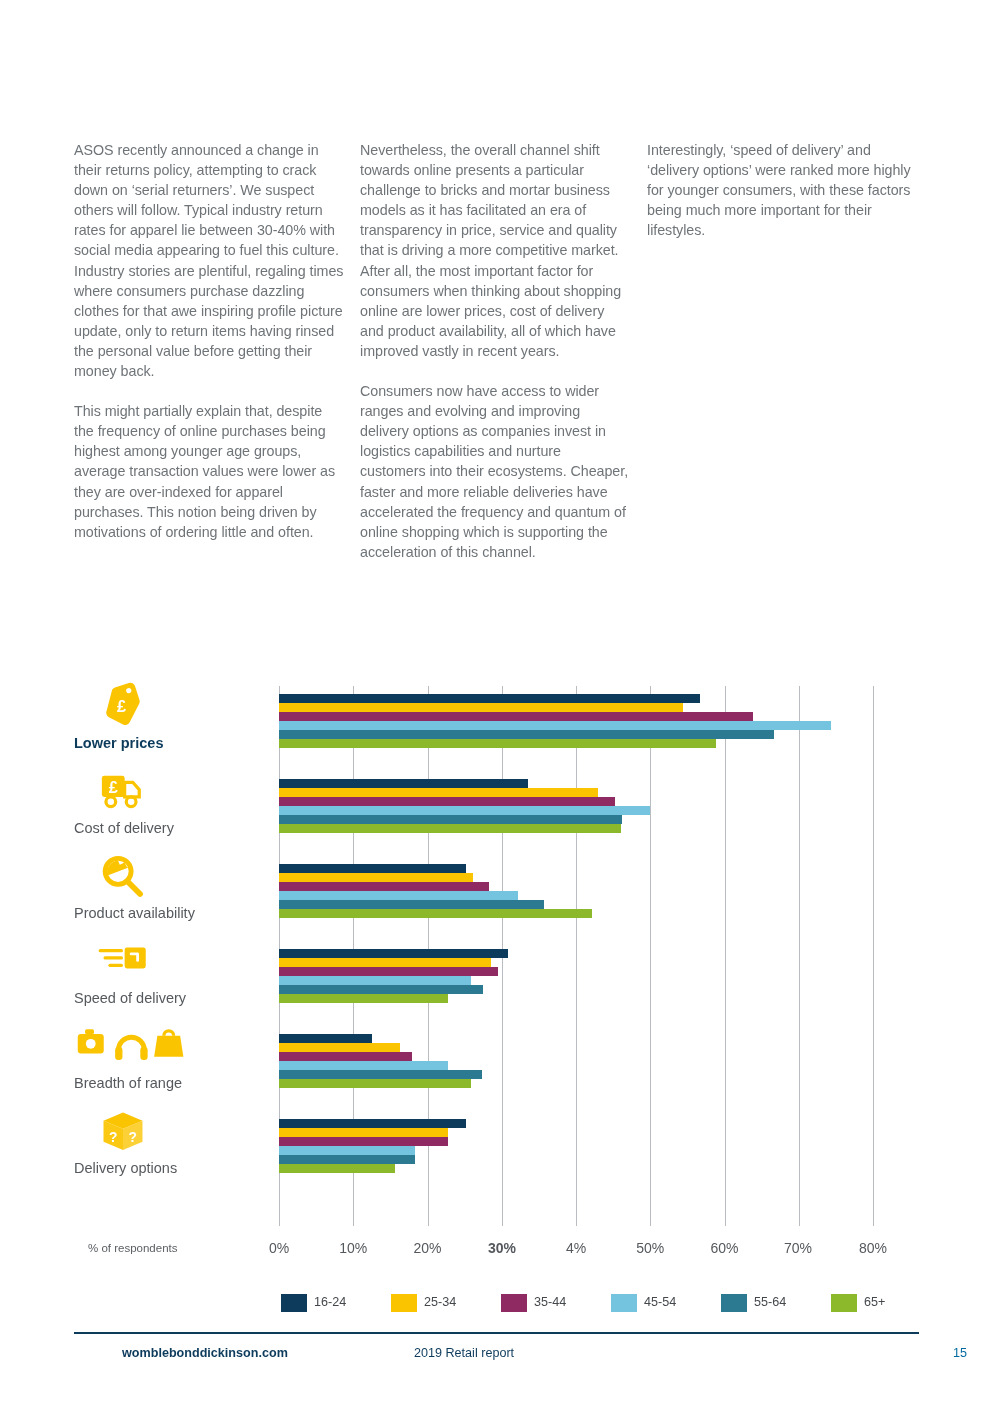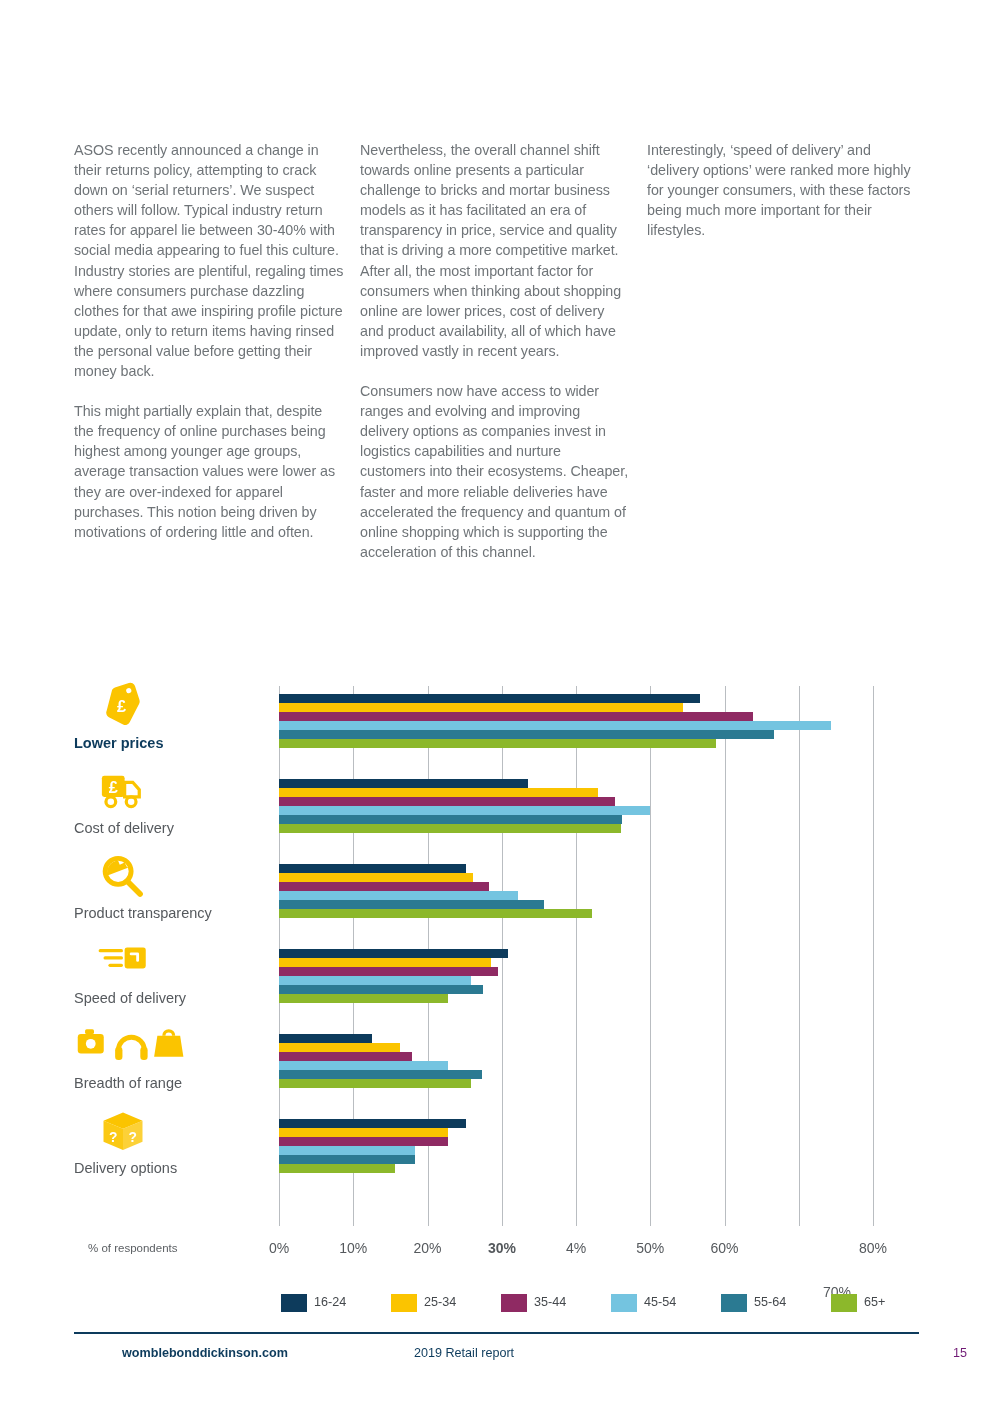--- a/index.html
+++ b/index.html
@@ -96,21 +96,21 @@
   .footer .site {
     position:absolute; left:0; top:0;
     font-size:12.6px; font-weight:bold; color:#0d3b5c;
   }
   .footer .rep {
     position:absolute; left:292px; top:0;
     font-size:12.6px; color:#0d3b5c;
   }
   .footer .pg {
     position:absolute; right:0; top:0;
-    font-size:12.6px; color:#701a75;
+    font-size:12.6px; color:#0369a1;
   }
 </style>
 </head>
 <body>
 
 <div class="page">
 
   <div class="cols">
     <div class="col c1">
       <p>ASOS recently announced a change in their returns policy, attempting to crack down on ‘serial returners’. We suspect others will follow. Typical industry return rates for apparel lie between 30-40% with social media appearing to fuel this culture. Industry stories are plentiful, regaling times where consumers purchase dazzling clothes for that awe inspiring profile picture update, only to return items having rinsed the personal value before getting their money back.</p>
@@ -148,21 +148,21 @@
         <text x="20" y="33" font-family="Liberation Sans, sans-serif" font-size="20" font-weight="bold" fill="#fff" text-anchor="middle">£</text>
       </svg></div>
           <div class="clabel">Cost of delivery</div>
         </div>
         <div class="cat" style="top: 165px;">
           <div class="icon"><svg viewBox="0 0 64 64" width="64" height="64" style="width: 54px; height: 52px;">
         <circle cx="26" cy="25" r="16" fill="none" stroke="#fbc400" stroke-width="6"></circle>
         <path d="M13 30 a14 14 0 0 1 13 -18 l2 5 6 -3 3 6 5 -1 z" fill="#fbc400"></path>
         <line x1="37" y1="37" x2="53" y2="53" stroke="#fbc400" stroke-width="7" stroke-linecap="round"></line>
       </svg></div>
-          <div class="clabel">Product transparency</div>
+          <div class="clabel">Product availability</div>
         </div>
         <div class="cat" style="top: 250px;">
           <div class="icon"><svg viewBox="0 0 64 64" width="64" height="64" style="width: 54px; height: 52px;">
         <rect x="34" y="14" width="26" height="26" rx="3" fill="#fbc400"></rect>
         <path d="M42 22 h8 v8" fill="none" stroke="#fff" stroke-width="3.5" stroke-linecap="round" stroke-linejoin="round"></path>
         <rect x="2" y="16" width="30" height="4" rx="2" fill="#fbc400"></rect>
         <rect x="8" y="25" width="24" height="4" rx="2" fill="#fbc400"></rect>
         <rect x="14" y="34" width="18" height="4" rx="2" fill="#fbc400"></rect>
       </svg></div>
           <div class="clabel">Speed of delivery</div>
@@ -256,21 +256,21 @@
 
   <div class="axis-labels" id="axis-labels">
     <div class="axis-note">% of respondents</div>
   <div class="tick" style="left: 279px;">0%</div>
       <div class="tick" style="left: 353.25px;">10%</div>
       <div class="tick" style="left: 427.5px;">20%</div>
       <div class="tick" style="left: 502px; font-weight: bold;">30%</div>
       <div class="tick" style="left: 576px;">4%</div>
       <div class="tick" style="left: 650.25px;">50%</div>
       <div class="tick" style="left: 724.5px;">60%</div>
-      <div class="tick" style="left: 837px; margin-top: 44px;">70%</div>
+      <div class="tick" style="left: 798px;">70%</div>
       <div class="tick" style="left: 873px;">80%</div>
     </div>
 
   <div class="legend" id="legend">
       <div class="lg-item" style="left: 281px;">
         <span class="lg-swatch" style="background: rgb(13, 59, 92);"></span>
         <span class="lg-label">16-24</span>
       </div>
       <div class="lg-item" style="left: 391px;">
         <span class="lg-swatch" style="background: rgb(251, 196, 0);"></span>

